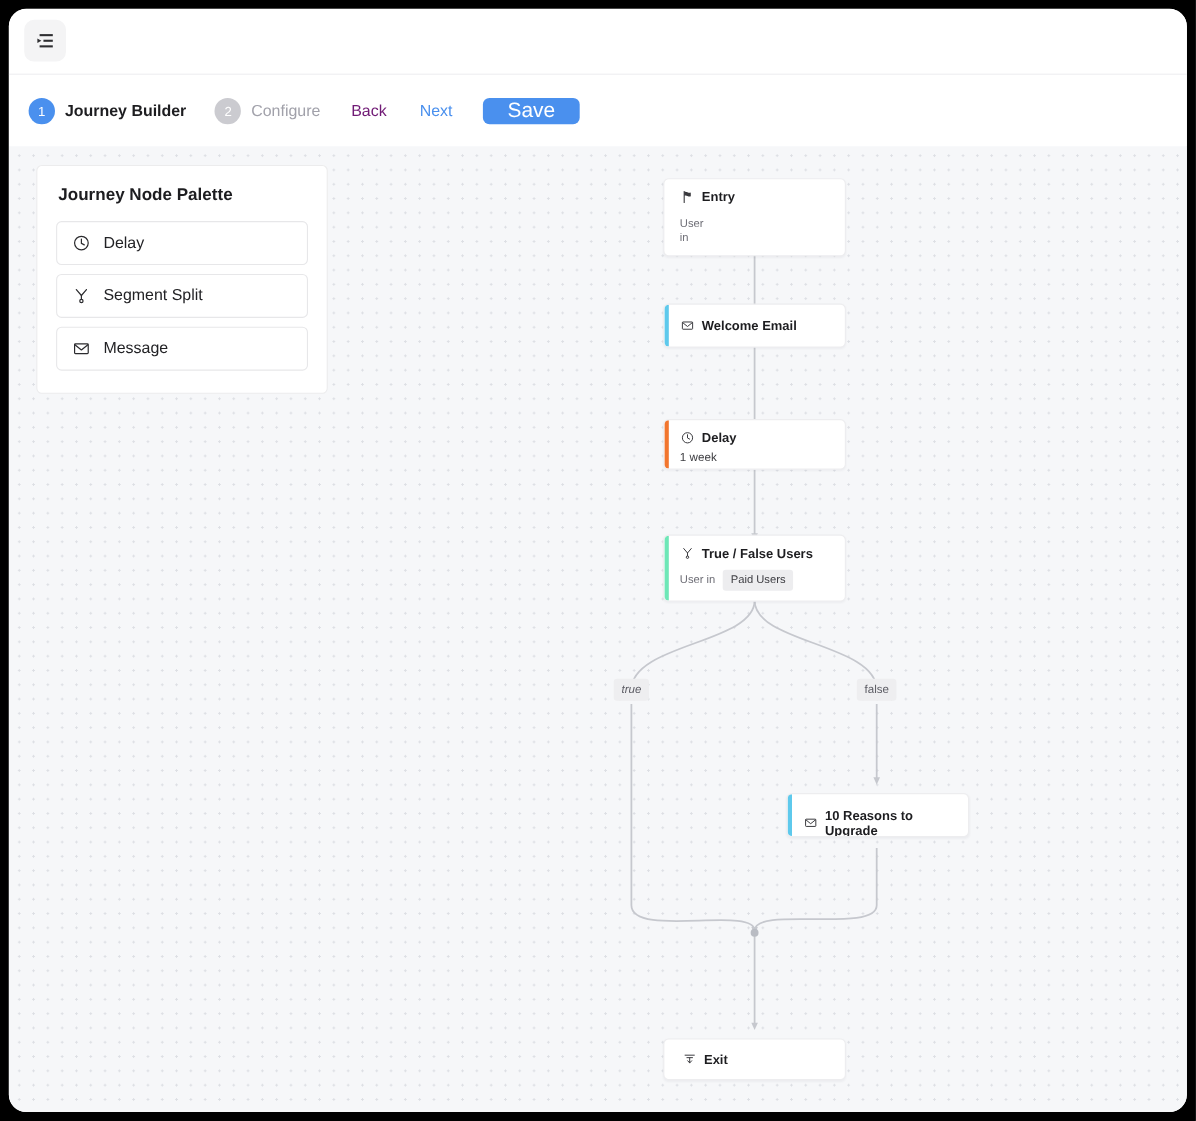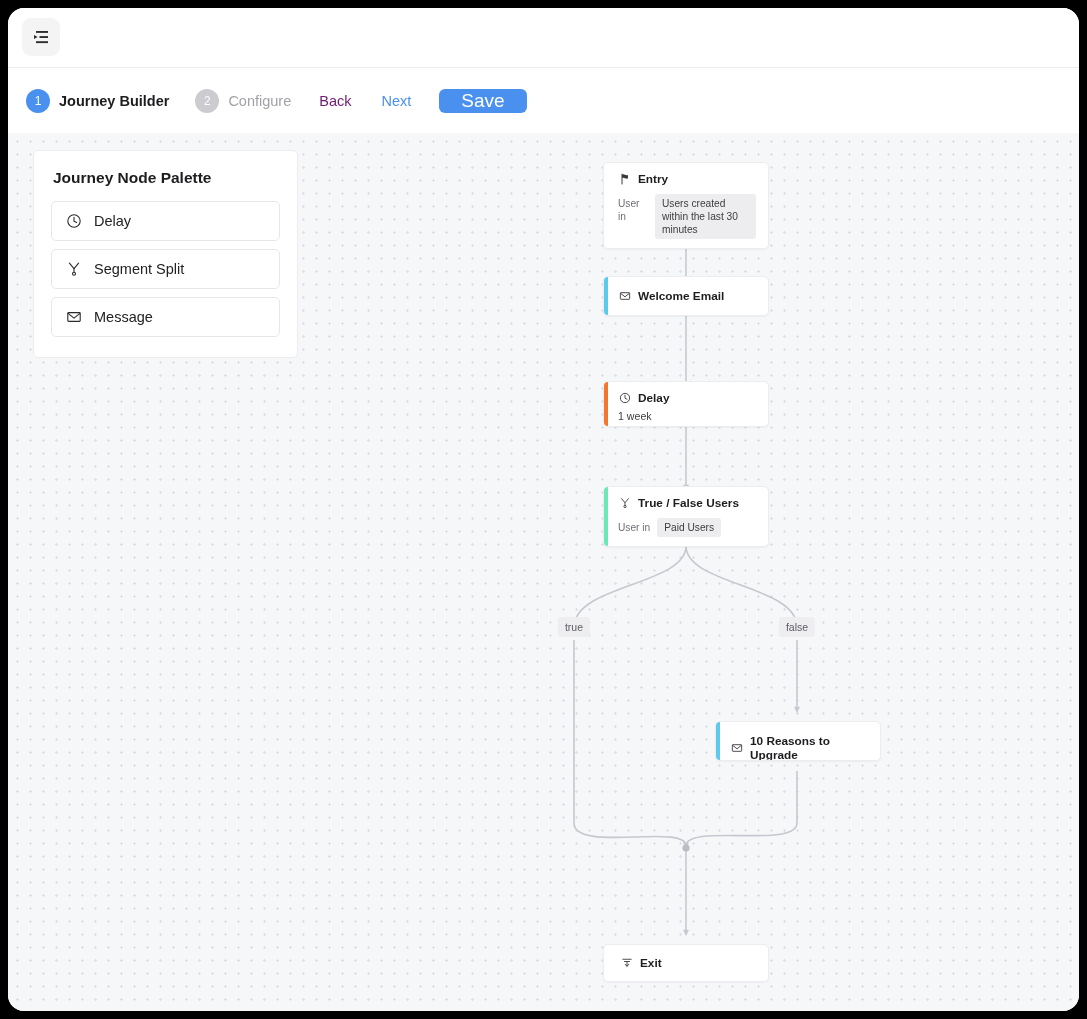--- a/index.html
+++ b/index.html
@@ -303,21 +303,20 @@
           <span class="nh-icon">
             <svg width="11" height="12" viewBox="0 0 11 12" fill="none" stroke="currentColor" stroke-width="1">
               <path d="M3 11 L3 1.2" stroke-linecap="round"></path>
               <path d="M3 1.6 C5 0.3 7 3.2 9 1.9 L9 5.3 C7 6.6 5 3.7 3 5 Z" fill="currentColor" stroke="none"></path>
             </svg>
           </span>
           <span>Entry</span>
         </div>
         <div class="node-cond">
           <span class="cond-label">User in</span>
-          <span class="cond-pill">Users created within the last 30 minutes</span>
         </div>
       </div>
     </div>
 
     <div class="node" style="left:595px; top:143px; width:166px; height:40px;text-align:right;">
       <div class="node-accent" style="background:#5ec9ec;"></div>
       <div class="node-body" style="padding-top:12px;">
         <div class="node-head">
           <span class="nh-icon">
             <svg width="12" height="12" viewBox="0 0 16 16" fill="none" stroke="currentColor" stroke-width="1.2">
@@ -359,21 +358,21 @@
           </span>
           <span>True / False Users</span>
         </div>
         <div class="node-cond">
           <span class="cond-label" style="max-width:none; white-space:nowrap;">User in</span>
           <span class="cond-pill">Paid Users</span>
         </div>
       </div>
     </div>
 
-    <div class="edge-label" style="left:566px; top:494px;">true</div>
+    <div class="edge-label" style="left:566px; top:494px;font-style:italic;">true</div>
     <div class="edge-label" style="left:789px; top:494px;">false</div>
 
     <div class="node" style="left:707px; top:588px; width:166px; height:40px;">
       <div class="node-accent" style="background:#5ec9ec;"></div>
       <div class="node-body" style="padding-top:12px;">
         <div class="node-head">
           <span class="nh-icon">
             <svg width="12" height="12" viewBox="0 0 16 16" fill="none" stroke="currentColor" stroke-width="1.2">
               <rect x="1.8" y="3.6" width="12.4" height="8.8" rx="0.8"></rect>
               <path d="M1.8 4.1 L8 9.1 L14.2 4.1" stroke-linejoin="round"></path>

